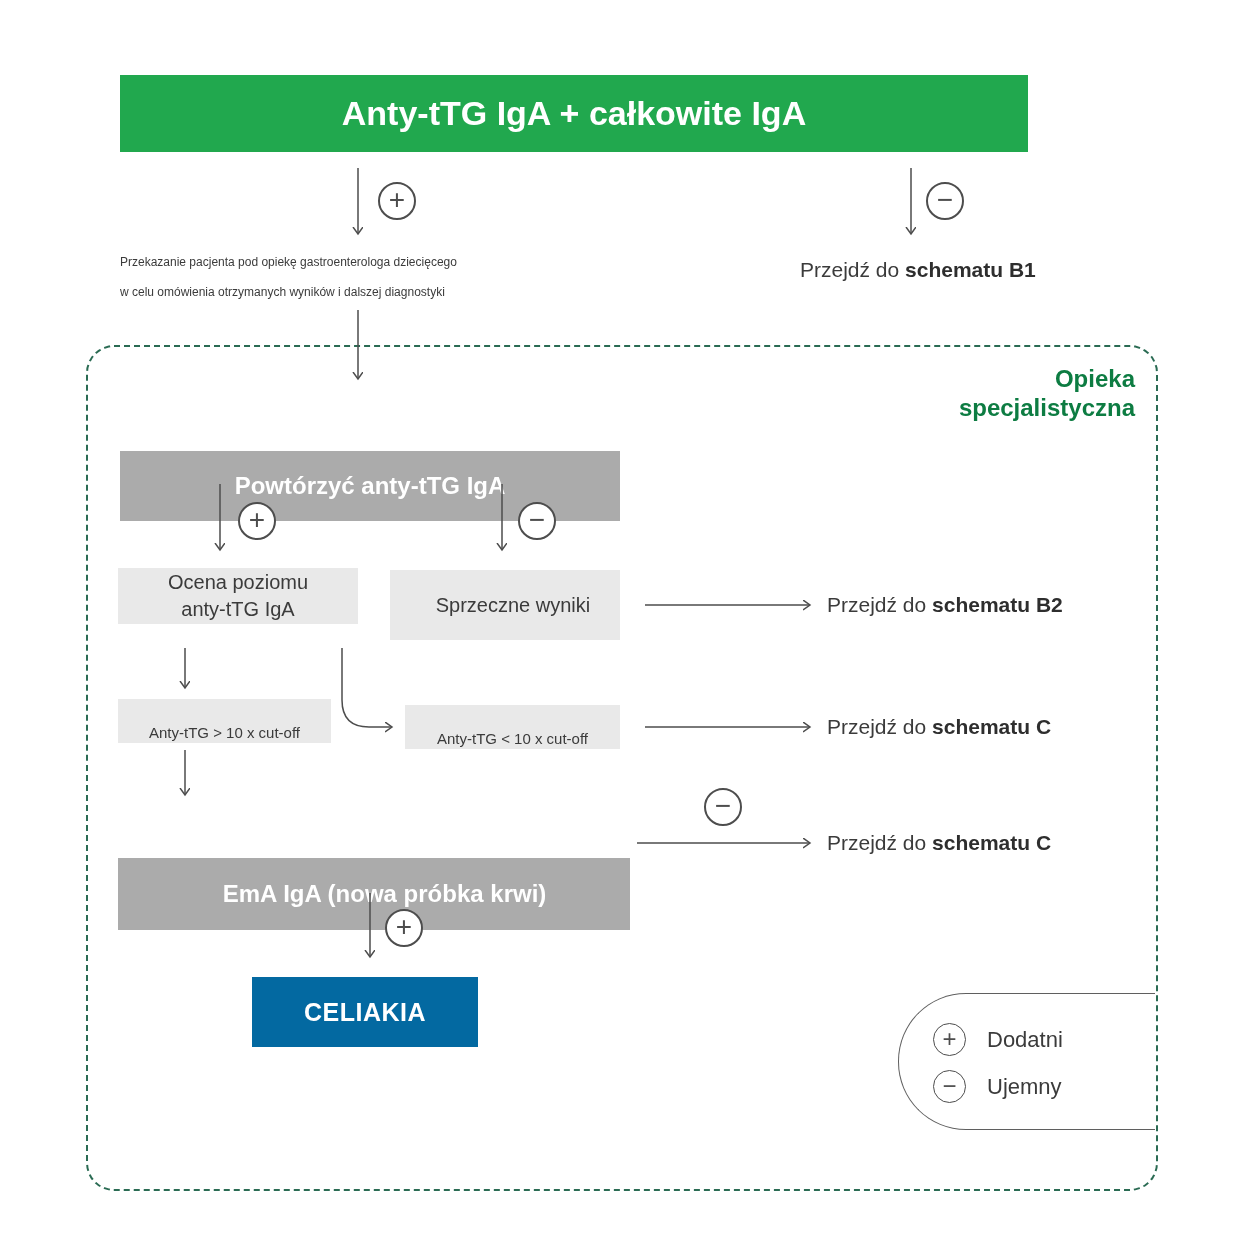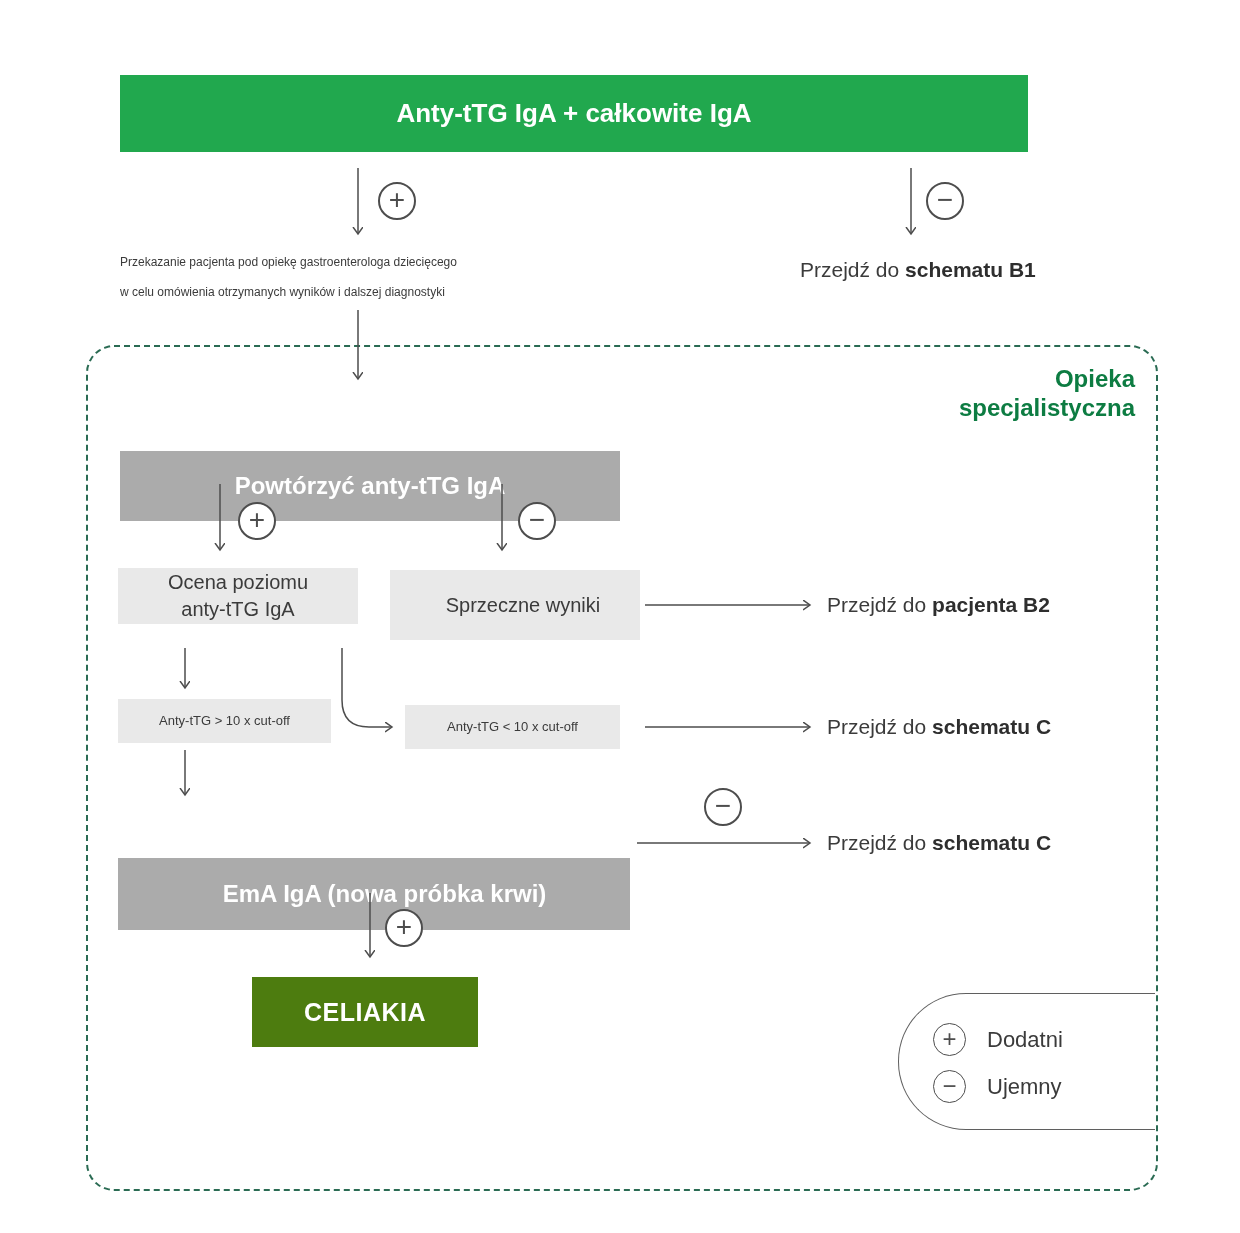--- a/index.html
+++ b/index.html
@@ -7,25 +7,25 @@
     width:1240px;height:1233px;position:relative;background:#ffffff;
     font-family:"Liberation Sans", sans-serif;overflow:hidden;
     -webkit-font-smoothing:antialiased;
   }
   .box{
     position:absolute;box-sizing:border-box;display:flex;align-items:center;
     justify-content:center;text-align:center;
   }
   .box.dark{background:#ababab;color:#ffffff;font-weight:bold;font-size:24px;margin-top:48px;}
   .box.light{background:#e9e9e9;color:#3b3b3b;font-size:20px;line-height:1.35;}
-  .box.small{font-size:13px;}
-  .box.lime{background:#4d7c0f;color:#ffffff;font-weight:bold;font-size:25px;letter-spacing:0.5px;}
+  .box.small{font-size:15px;align-items:flex-end;}
+  .box.lime{background:#0369a1;color:#ffffff;font-weight:bold;font-size:25px;letter-spacing:0.5px;}
   .banner{
     position:absolute;left:120px;top:75px;width:908px;height:77px;
-    background:#21a84e;color:#ffffff;font-weight:bold;font-size:26px;
+    background:#21a84e;color:#ffffff;font-weight:bold;font-size:34px;
     display:flex;align-items:center;justify-content:center;
   }
   .circle{
     position:absolute;width:38px;height:38px;border:2px solid #4d4d4d;border-radius:50%;
     display:flex;align-items:center;justify-content:center;font-size:28px;font-weight:400;
     color:#4d4d4d;box-sizing:border-box;background:#ffffff;line-height:1;padding-bottom:2px;
   }
   .circle.sm{width:33px;height:33px;border-width:1.5px;font-size:24px;}
   .note{position:absolute;left:120px;top:247px;font-size:12px;color:#3b3b3b;line-height:30px;white-space:nowrap;}
   .goto{position:absolute;font-size:21px;color:#3b3b3b;white-space:nowrap;}
@@ -71,25 +71,25 @@
   <span>Powtórzyć anty-tTG IgA</span>
 </div>
 
 <div class="box light" style="left:118px;top:568px;width:240px;height:56px;">
   <div>
     <div>Ocena poziomu</div>
     <div>anty-tTG IgA</div>
   </div>
 </div>
 
-<div class="box light" style="left:390px;top:570px;width:250px;height:70px;padding-left:16px;">
+<div class="box light" style="left:390px;top:570px;width:230px;height:70px;padding-left:16px;">
   <span>Sprzeczne wyniki</span>
 </div>
 
-<div class="goto" style="left:827px;top:593px;"><span>Przejdź do </span><b>pacjenta B2</b></div>
+<div class="goto" style="left:827px;top:593px;"><span>Przejdź do </span><b>schematu B2</b></div>
 
 <div class="box light small" style="left:118px;top:699px;width:213px;height:44px;">
   <span>Anty-tTG &gt; 10 x cut-off</span>
 </div>
 
 <div class="box light small" style="left:405px;top:705px;width:215px;height:44px;">
   <span>Anty-tTG &lt; 10 x cut-off</span>
 </div>
 
 <div class="goto" style="left:827px;top:715px;"><span>Przejdź do </span><b>schematu C</b></div>

